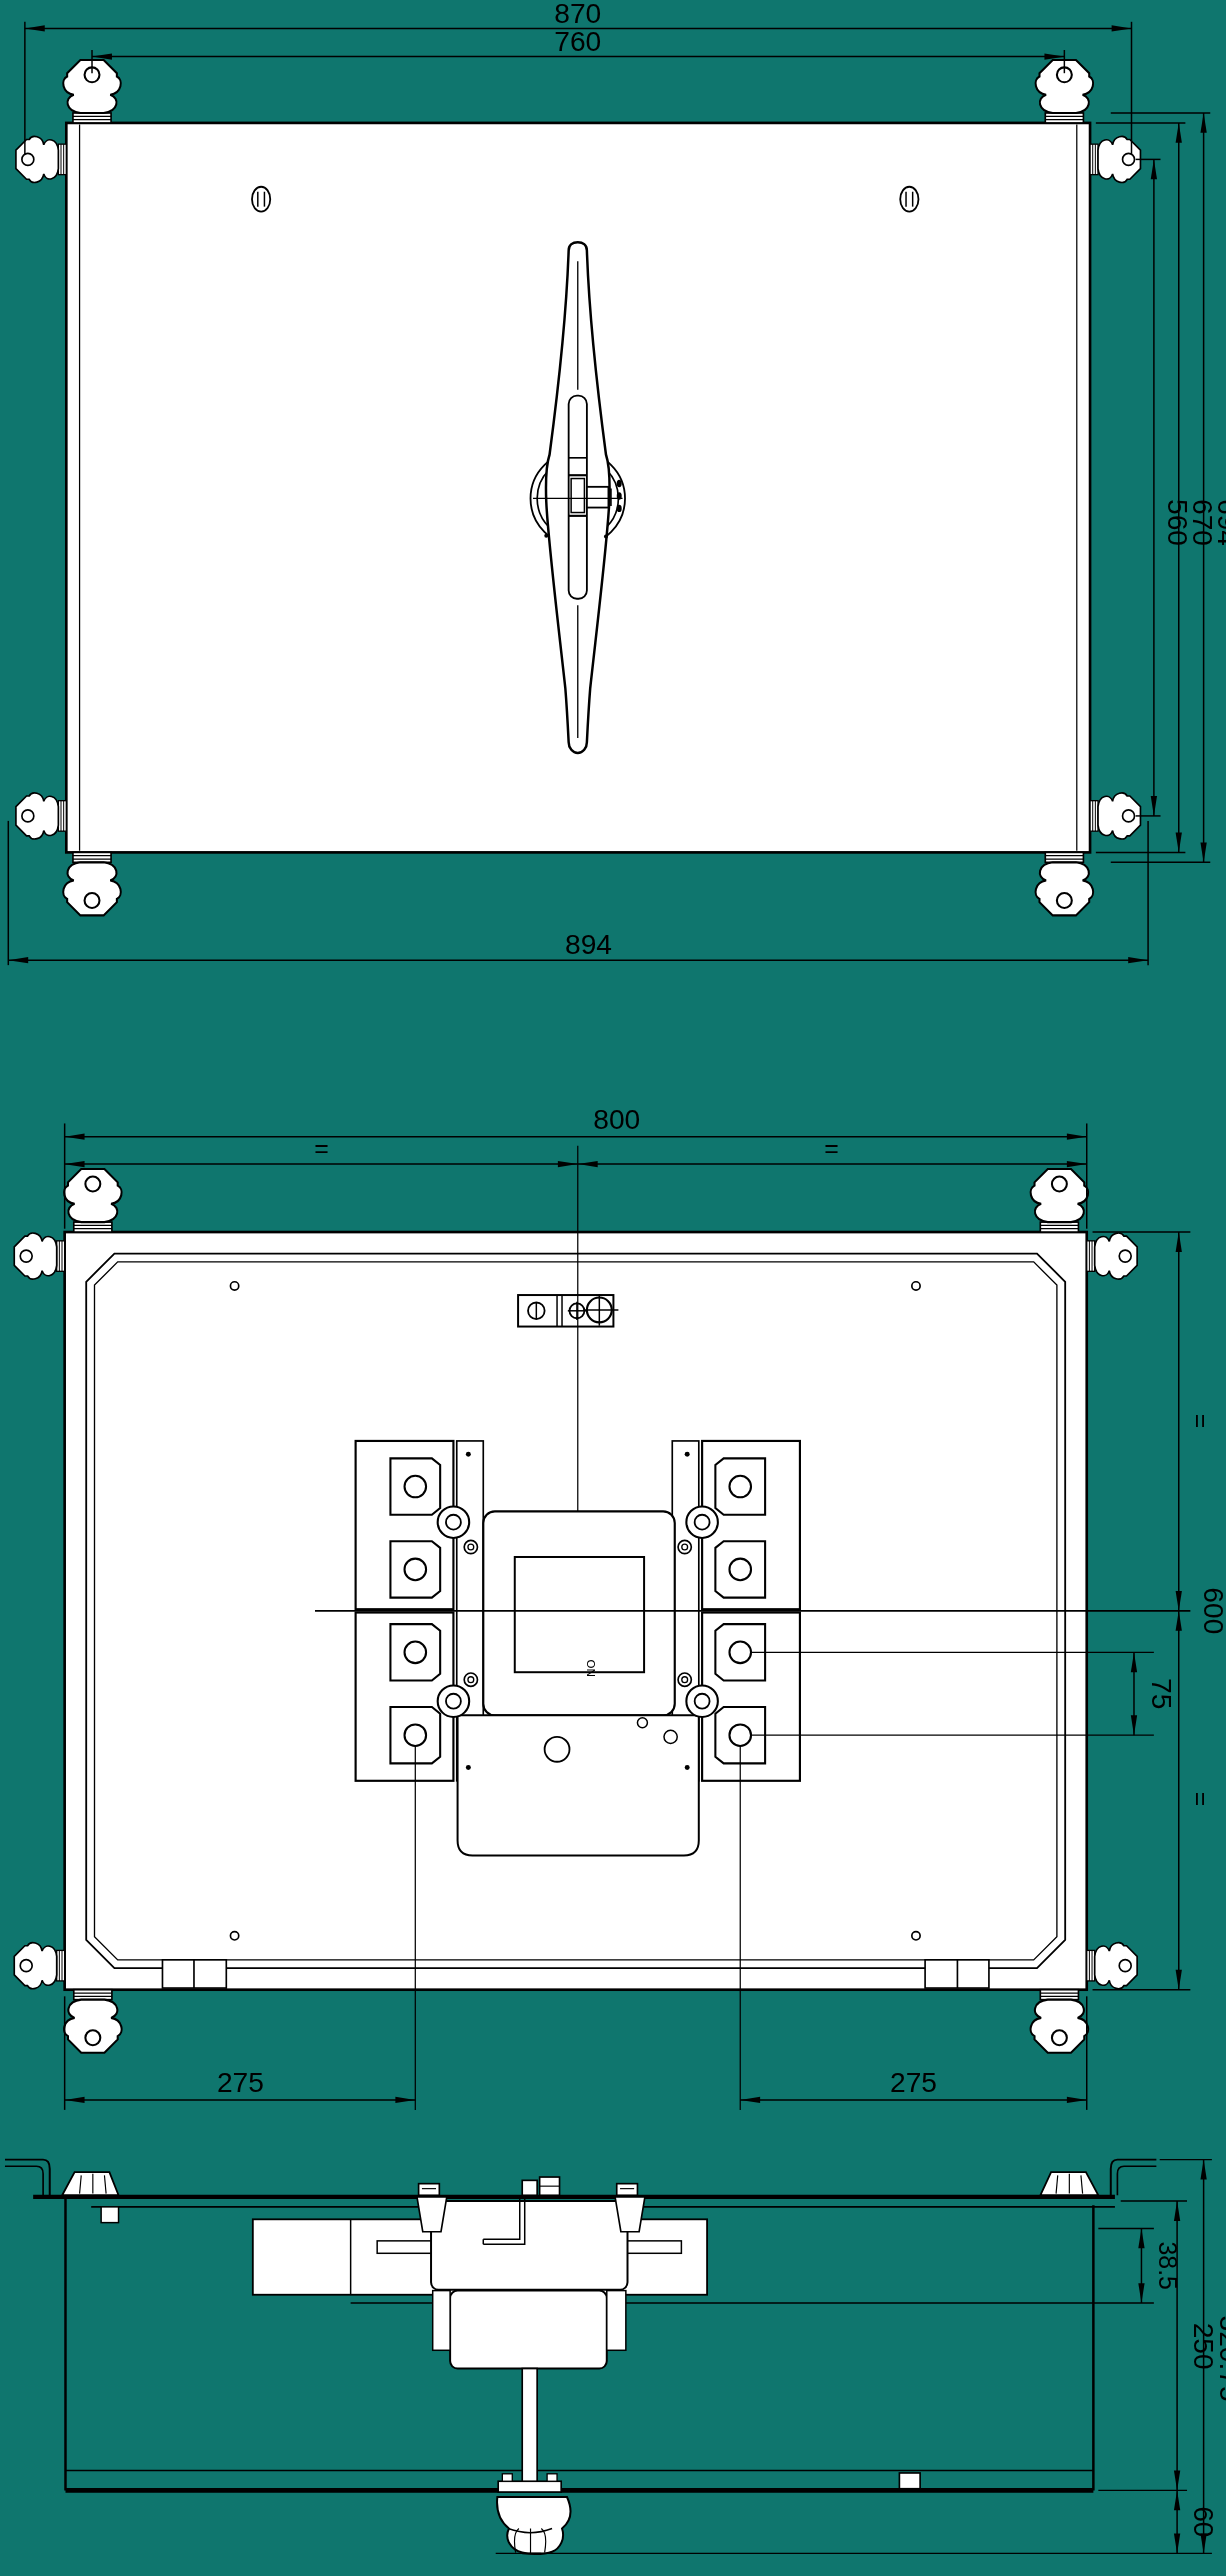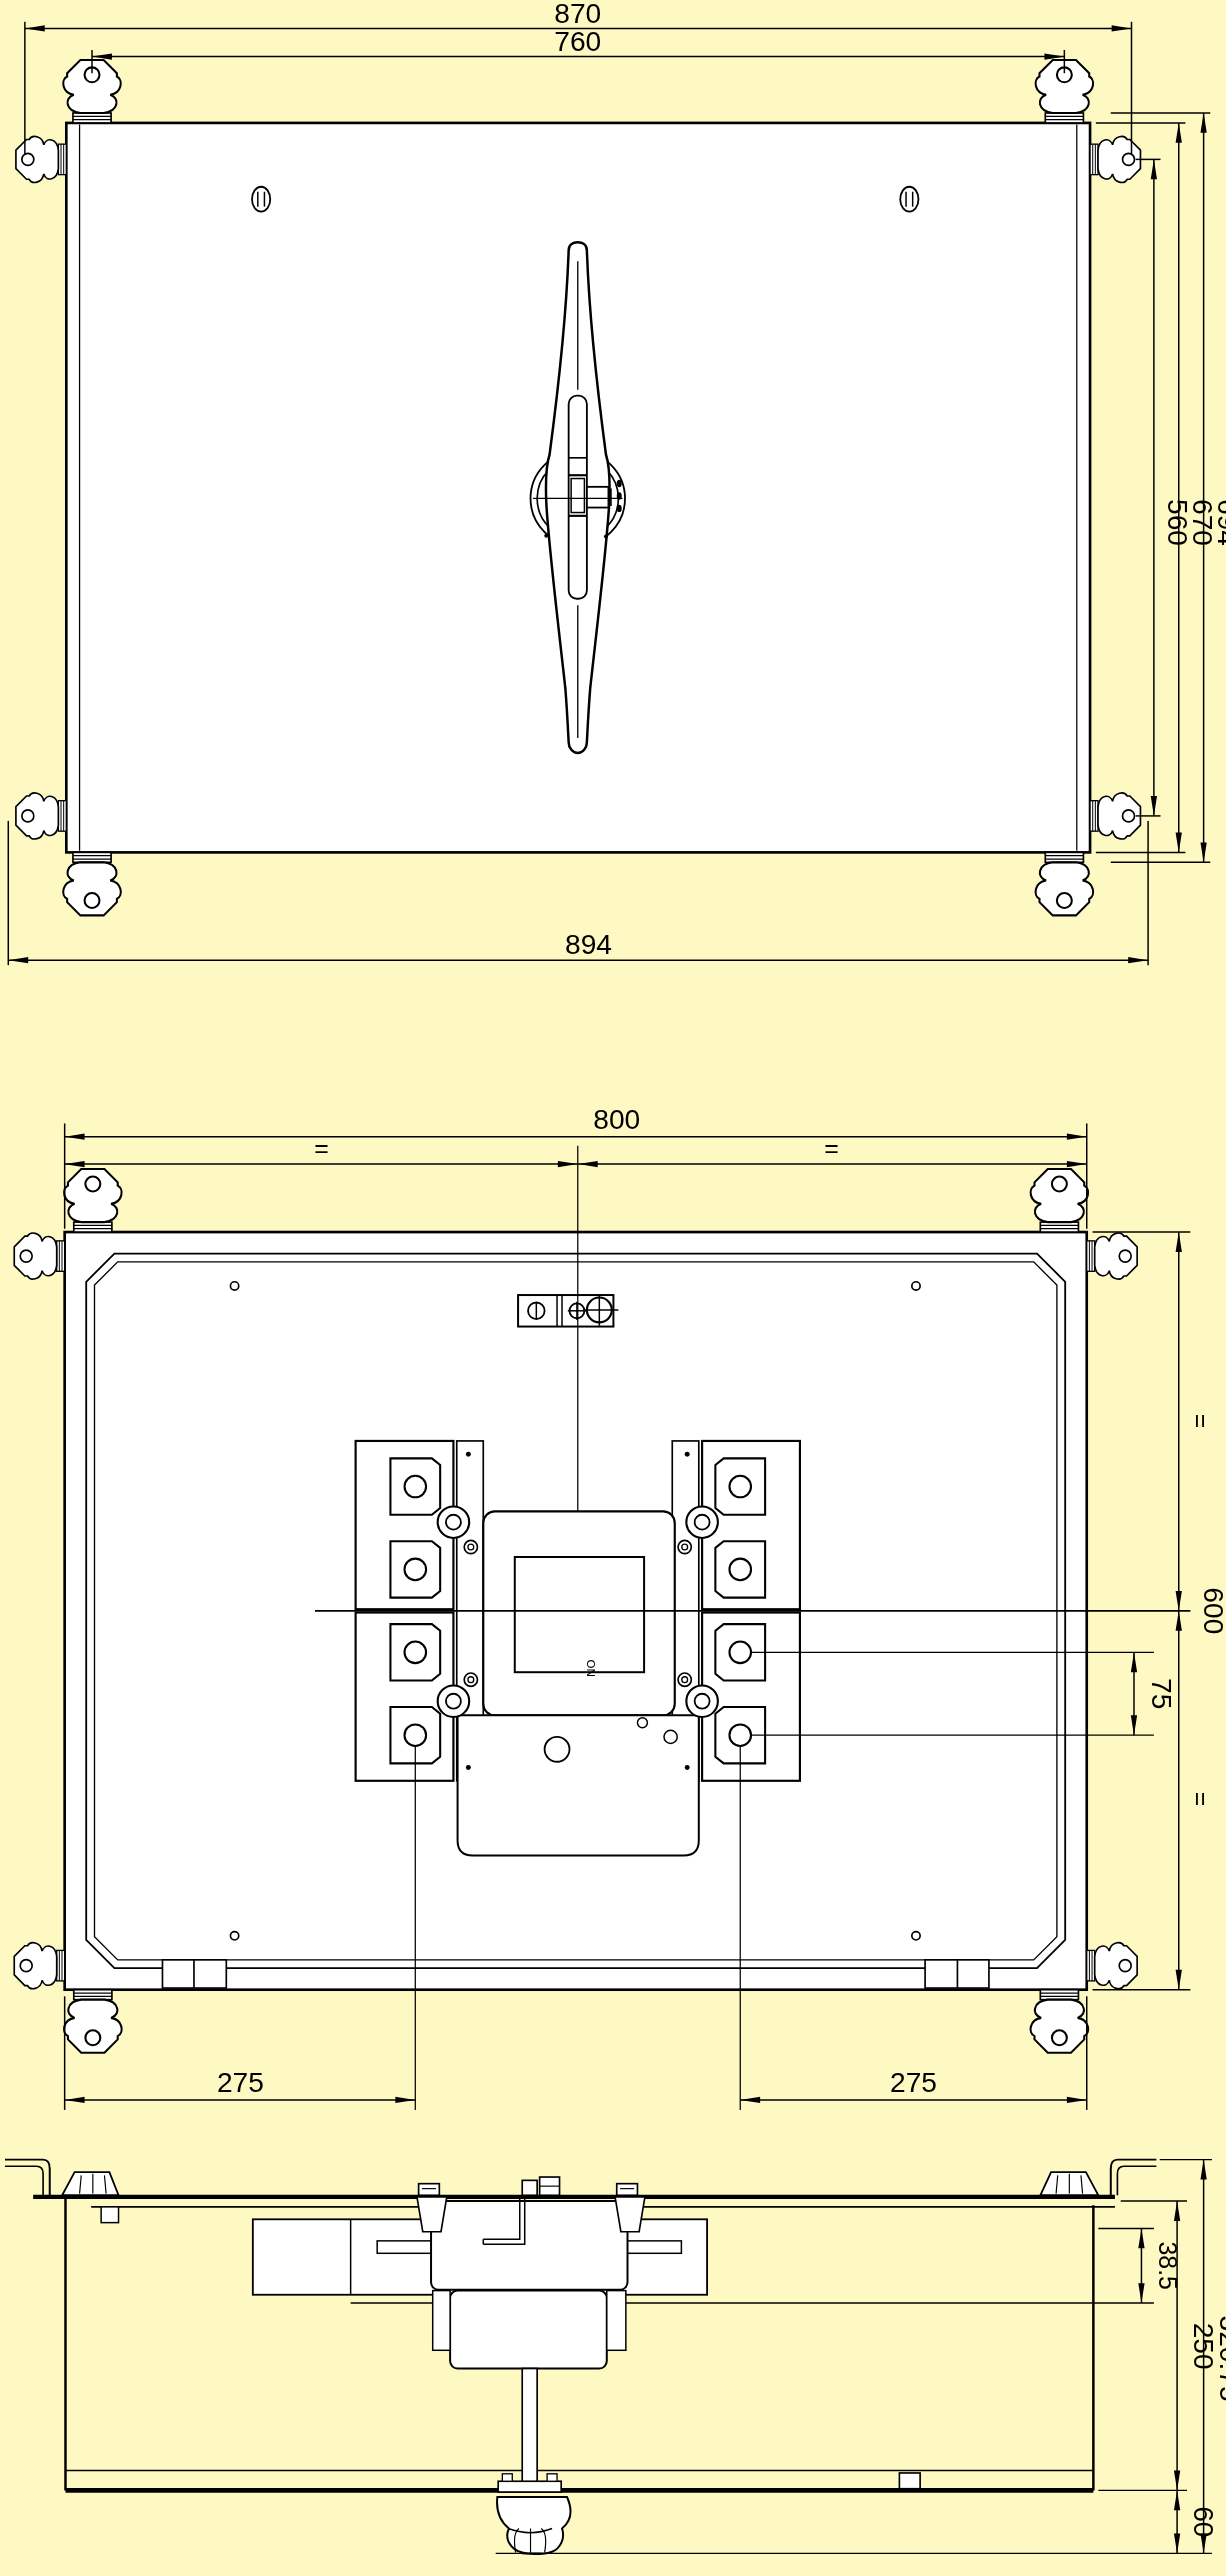--- a/index.html
+++ b/index.html
@@ -1,16 +1,16 @@
 <!DOCTYPE html>
 <html style="font-size:13.3px"><head>
 <meta charset="utf-8">
 <style>
   html,body{margin:0;padding:0;background:#ffffff;}
-  .page{width:1226px;height:2576px;background:#fef9c3;position:relative;overflow:hidden;}
+  .page{width:1226px;height:2576px;background:#0f766e;position:relative;overflow:hidden;}
   svg{display:block;}
   svg text{font-family:"Liberation Sans","DejaVu Sans",sans-serif;fill:#000;}
   .dim{font-size:34px;}
   .dim-sm{font-size:30px;}
   .tiny{font-size:14px;}
 </style>
 </head>
 <body>
 
 <div class="page">

